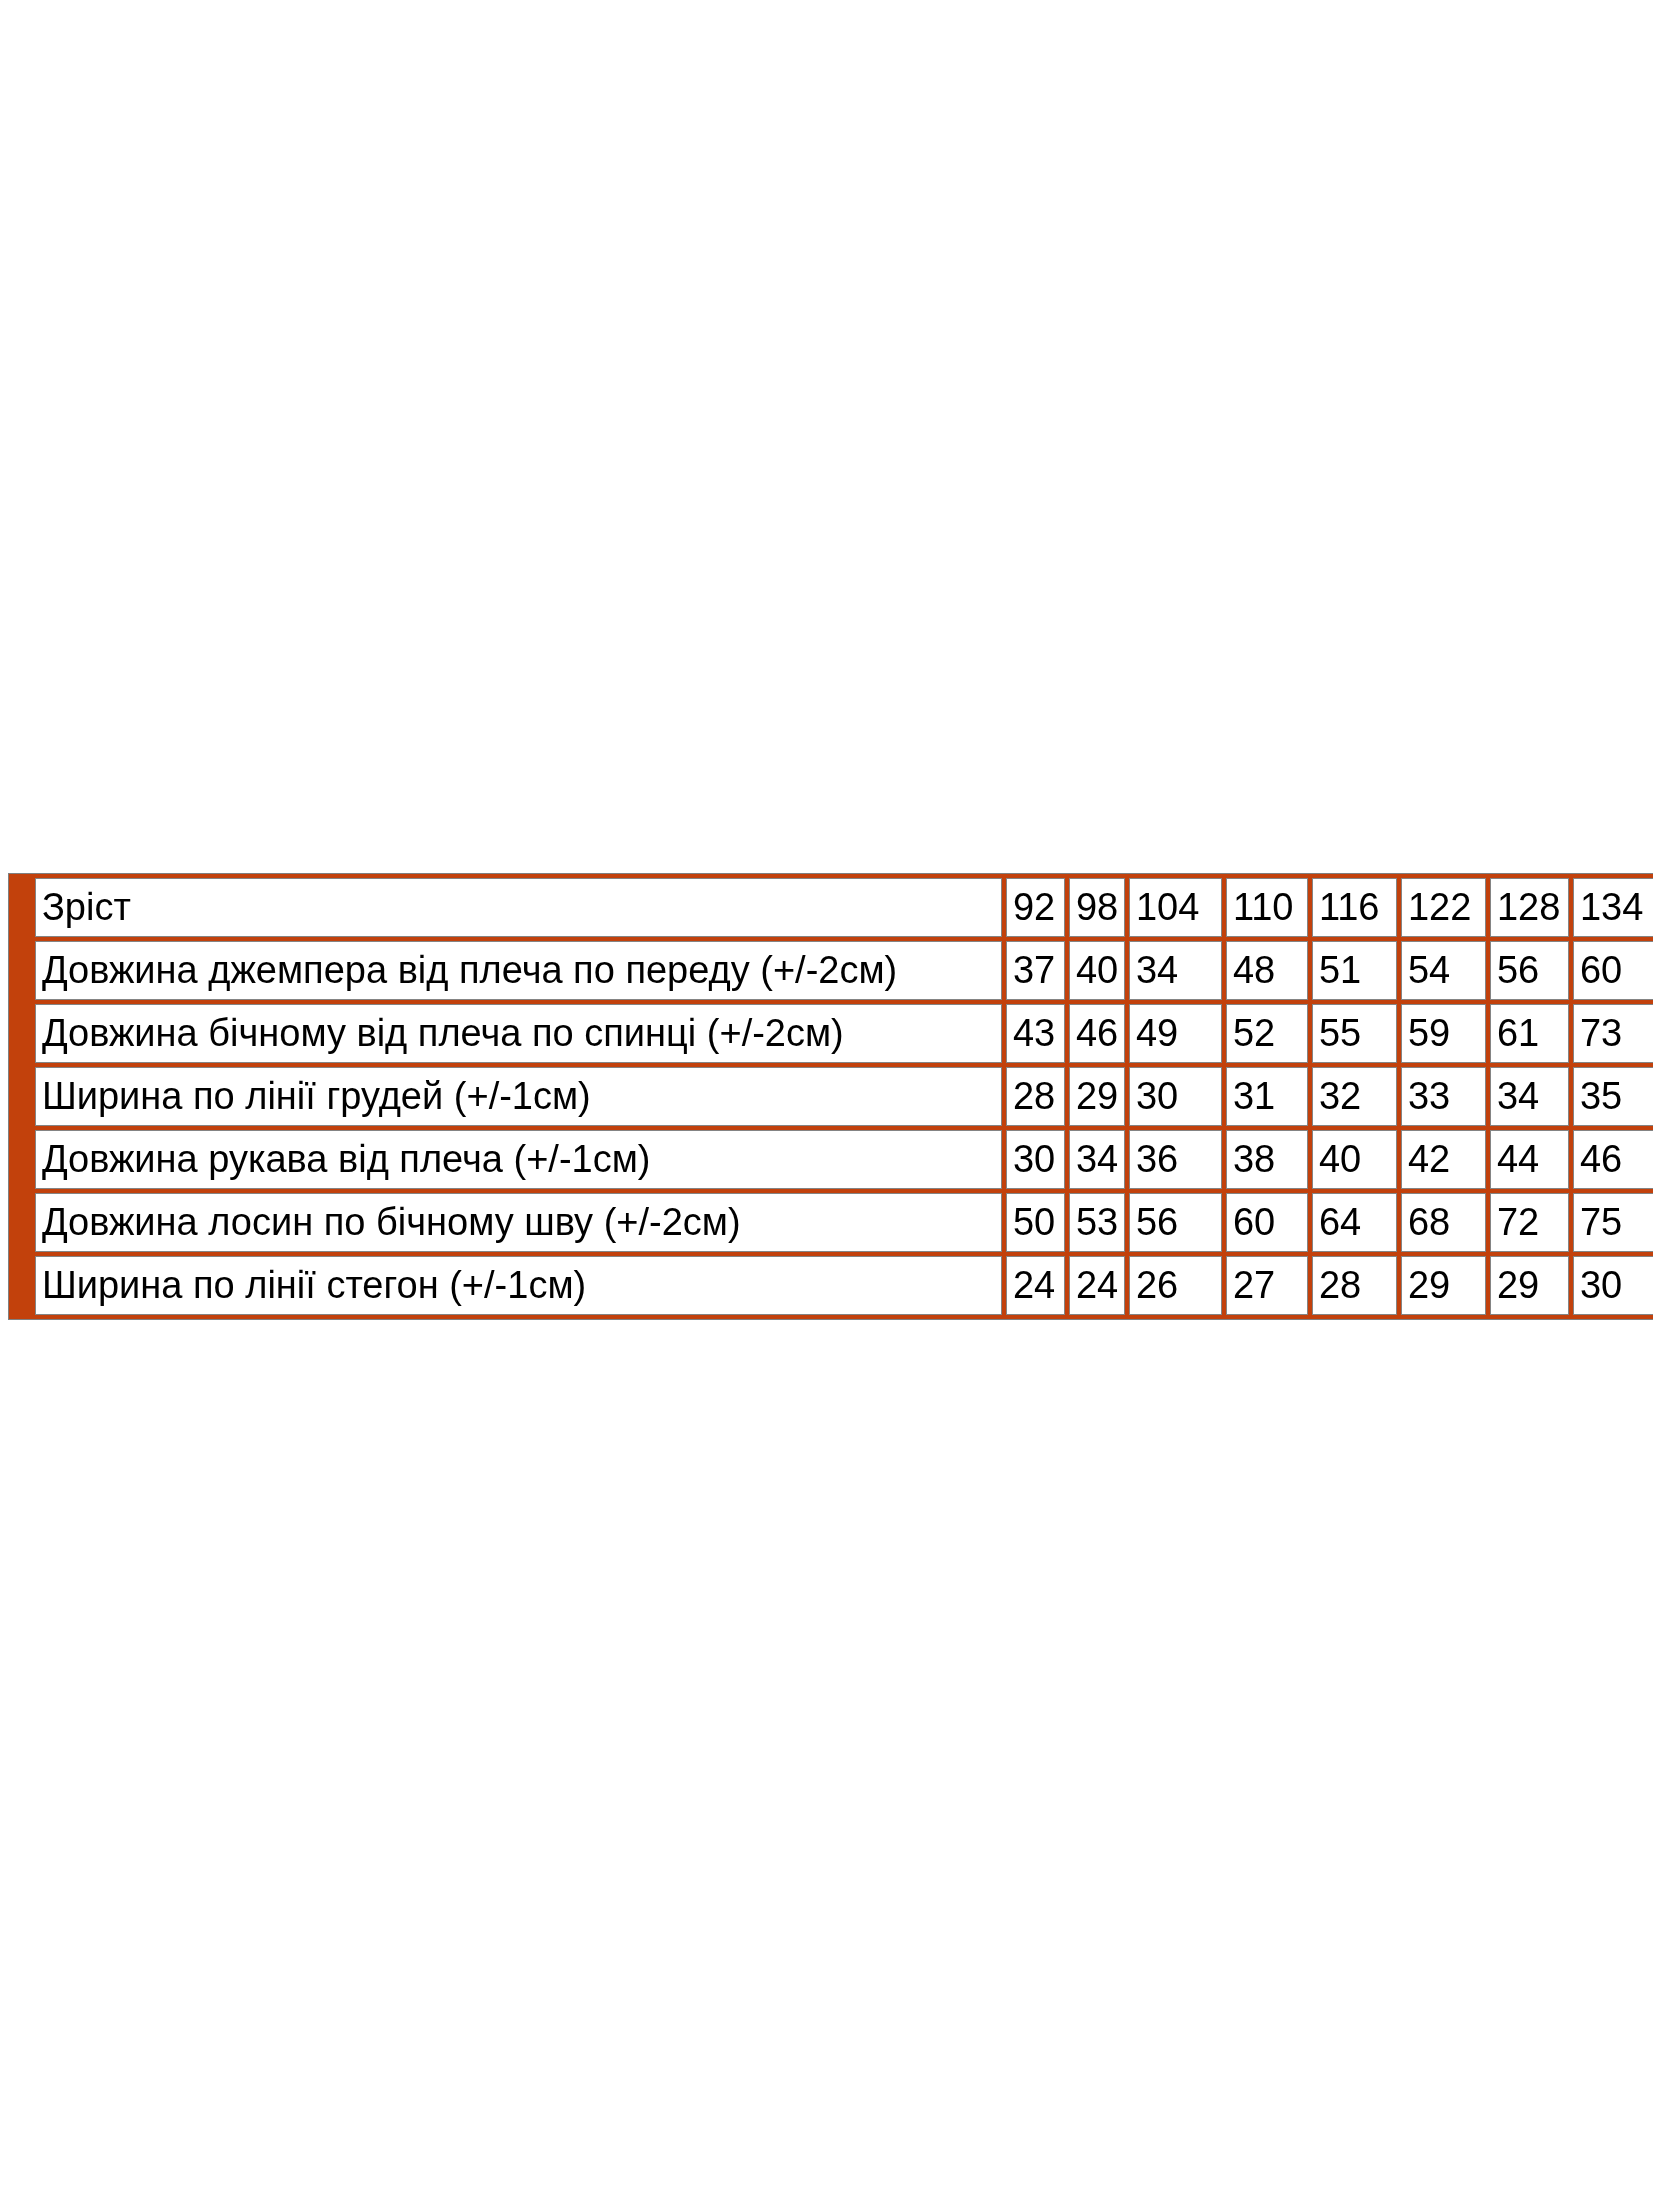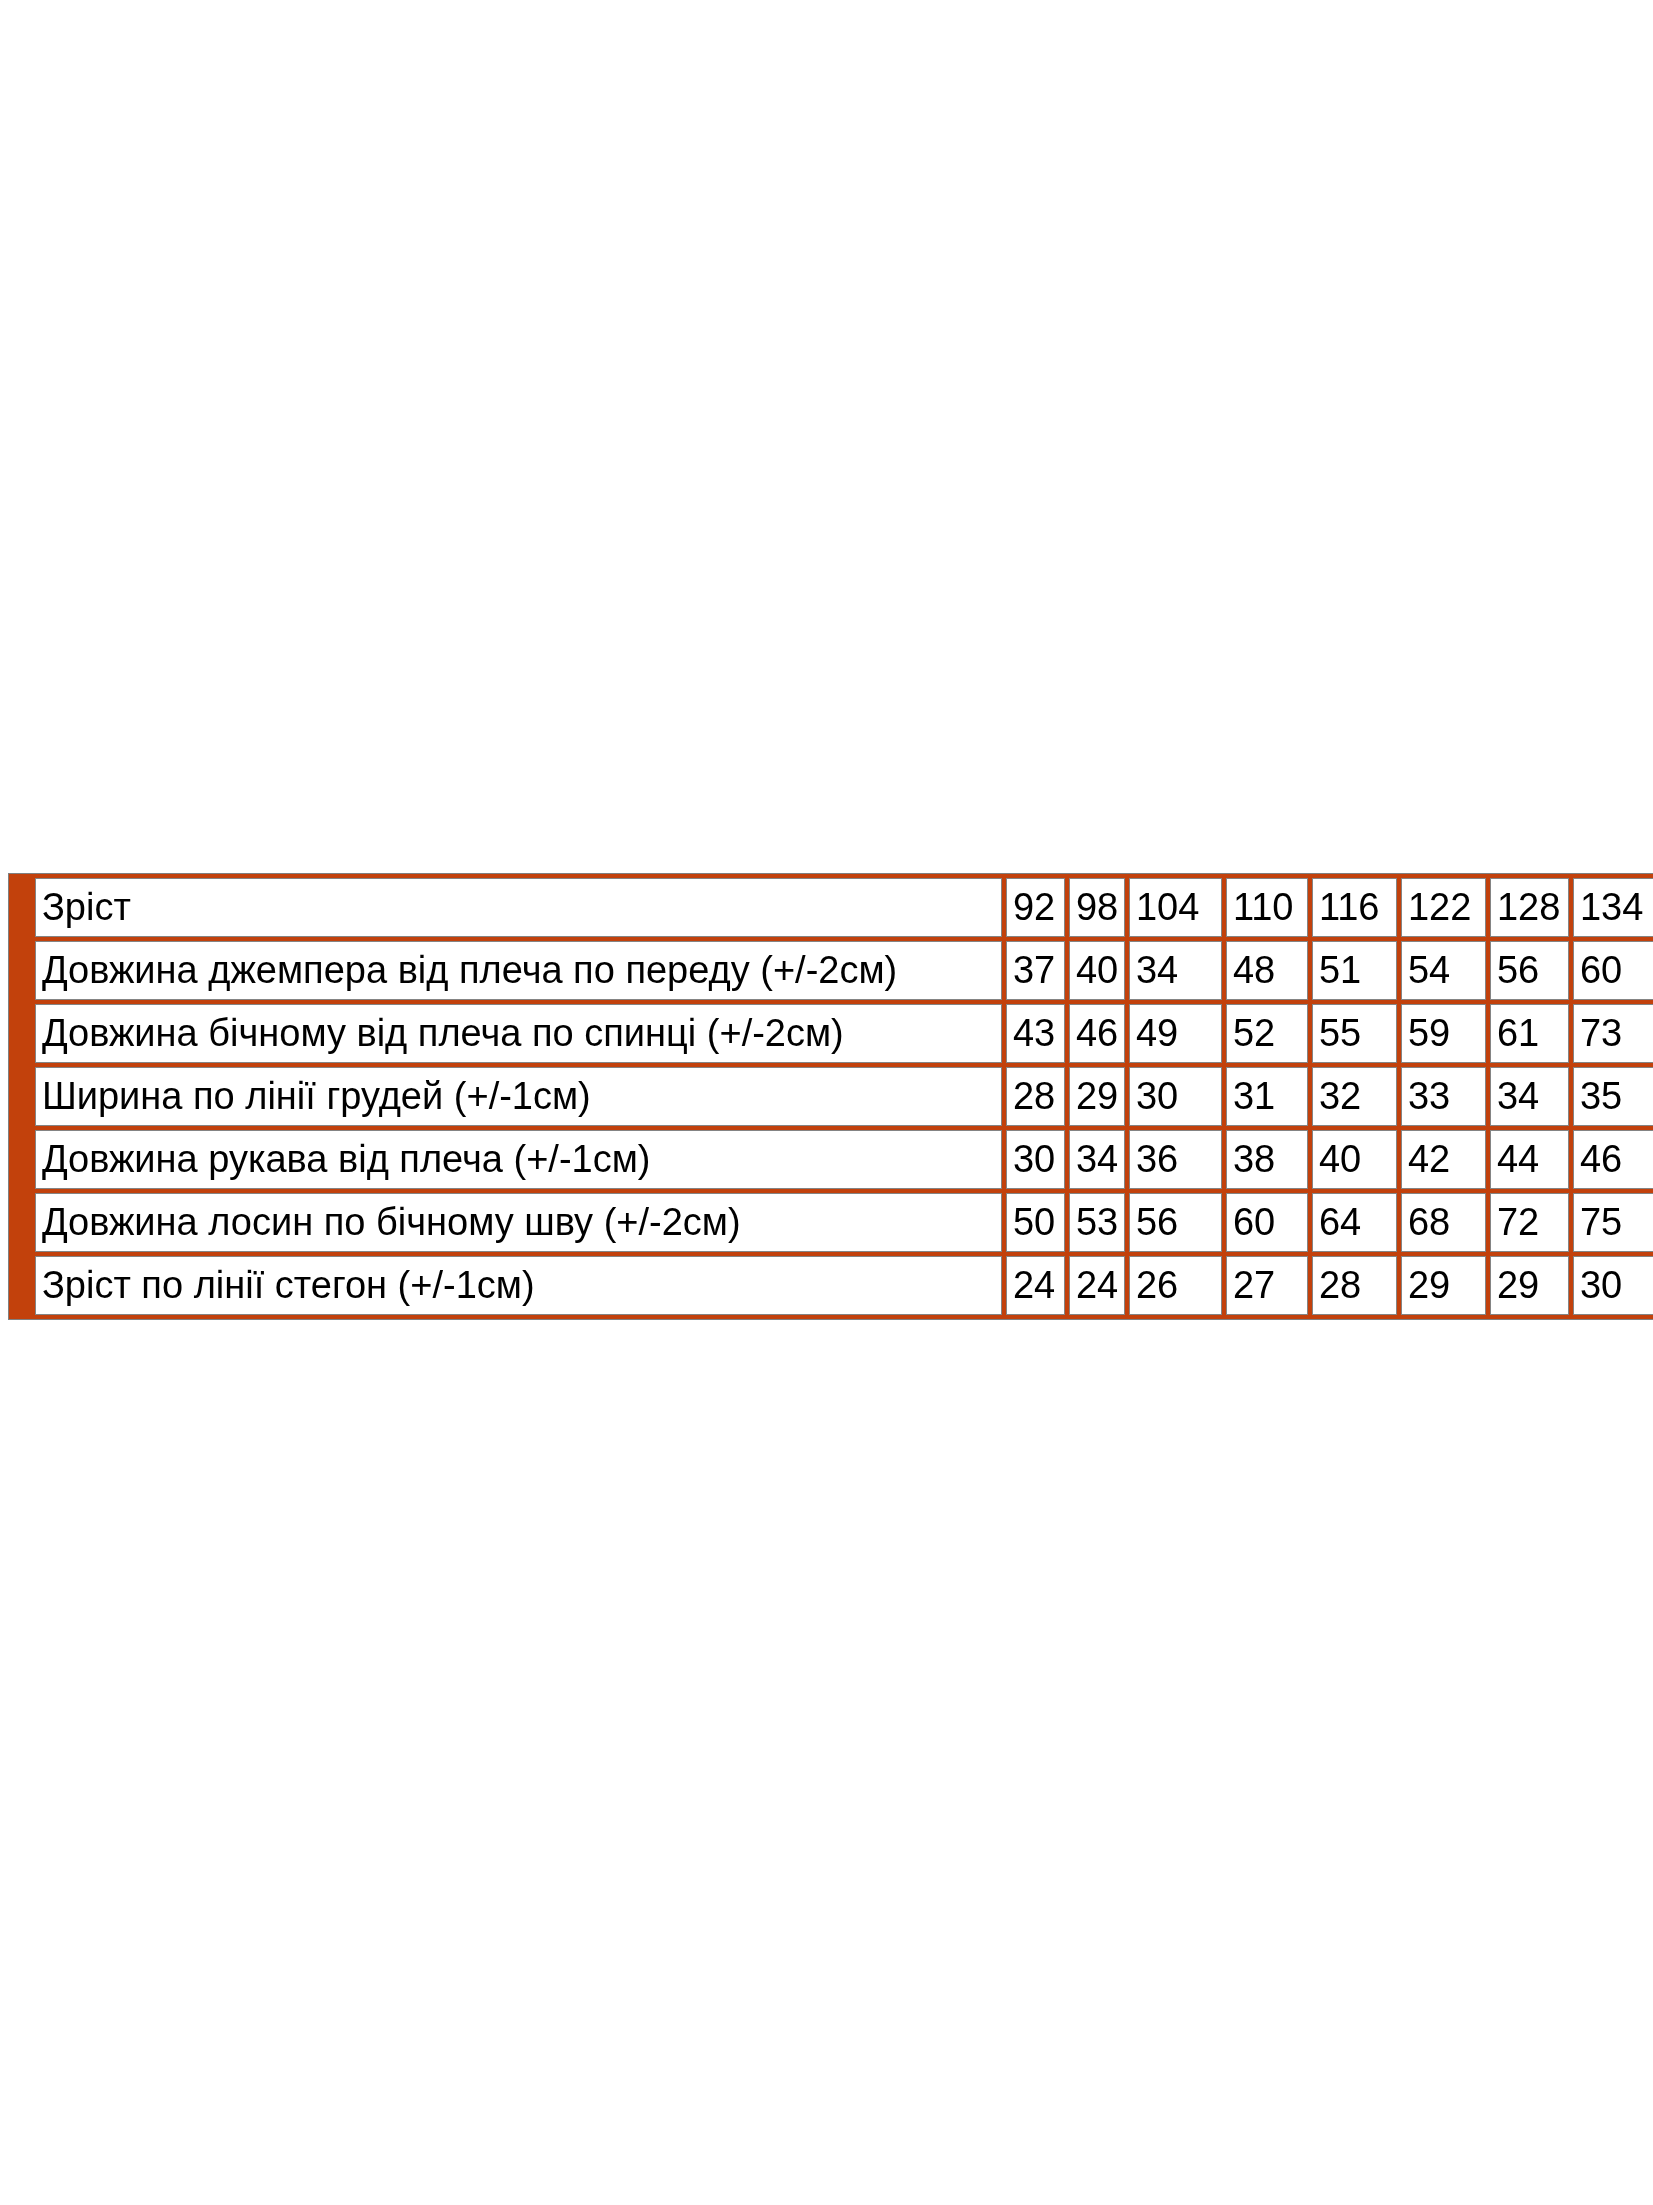--- a/index.html
+++ b/index.html
@@ -133,21 +133,21 @@
           <td>50</td>
           <td>53</td>
           <td>56</td>
           <td>60</td>
           <td>64</td>
           <td>68</td>
           <td>72</td>
           <td>75</td>
         </tr>
         <tr>
-          <td>Зріст по лінії стегон (+/-1см)</td>
+          <td>Ширина по лінії стегон (+/-1см)</td>
           <td>24</td>
           <td>24</td>
           <td>26</td>
           <td>27</td>
           <td>28</td>
           <td>29</td>
           <td>29</td>
           <td>30</td>
         </tr>
       </tbody>

